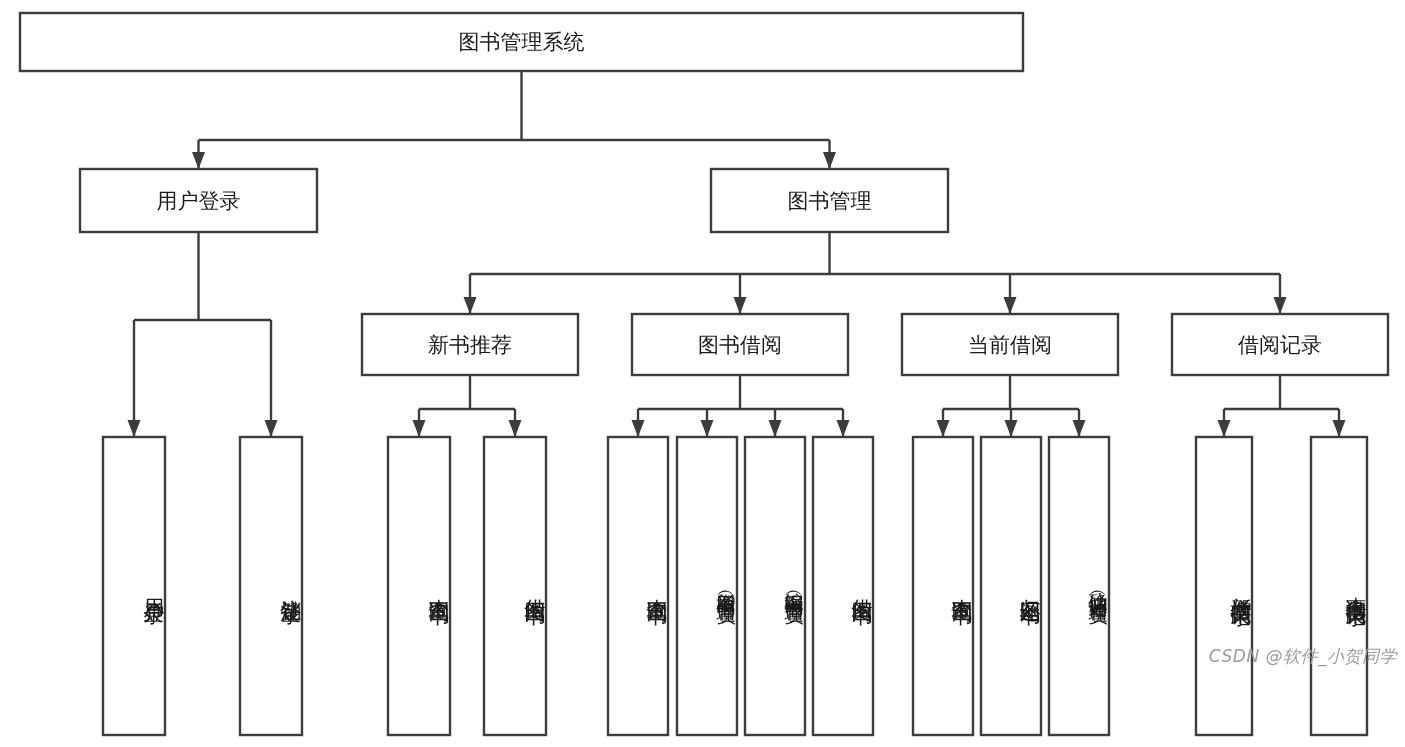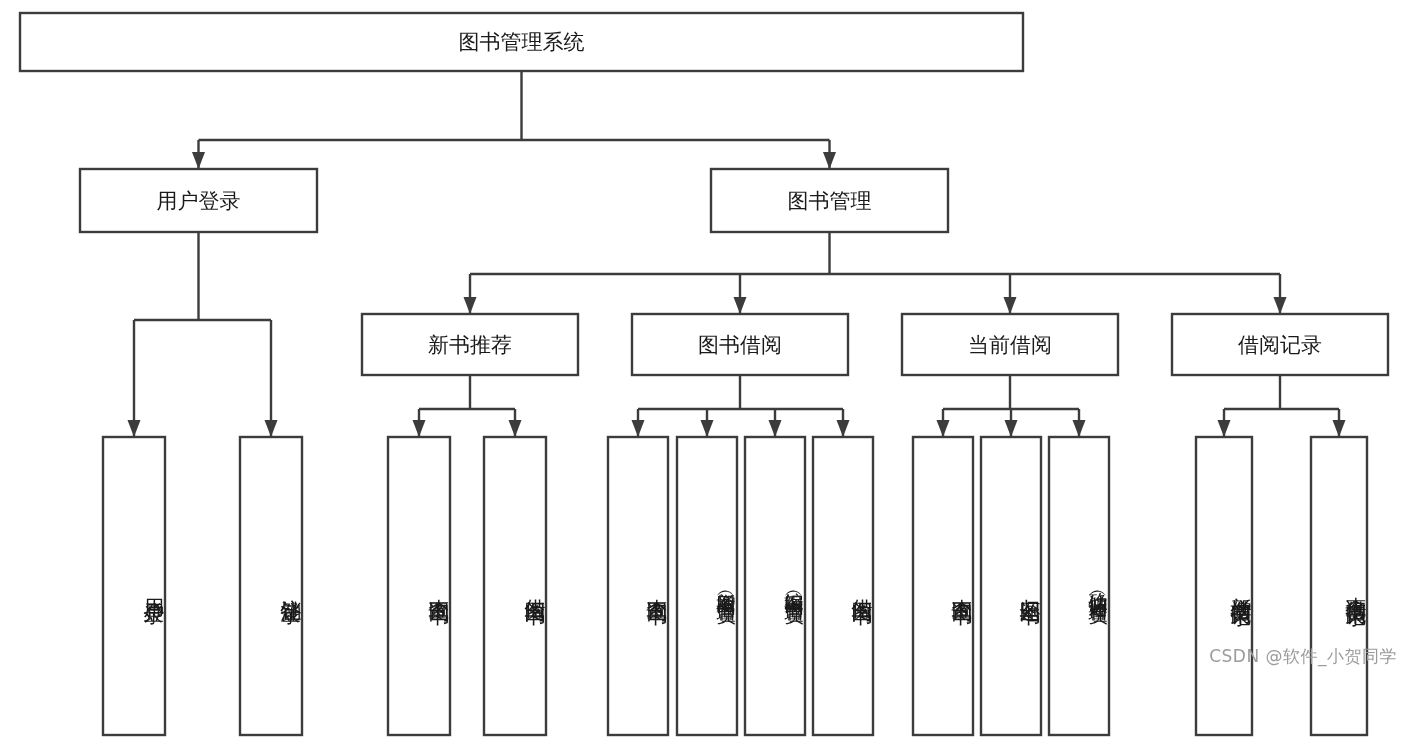--- a/index.html
+++ b/index.html
@@ -64,20 +64,21 @@
   }
   .watermark {
     position: absolute;
     right: 8px;
     bottom: 6px;
     font-family: "DejaVu Sans", "Liberation Sans", sans-serif;
     font-size: 17px;
     color: #9b9b9b;
     letter-spacing: 0.5px;
     white-space: nowrap;
+    font-style: italic;
   }
 </style>
 </head>
 <body>
 
 <div id="diagram-root">
   <svg id="flow" viewBox="0 0 1405 747">
     <g id="edges-layer">
         <g>
           <path d="M 521.5 71 L 521.5 140" class="connector"></path>

